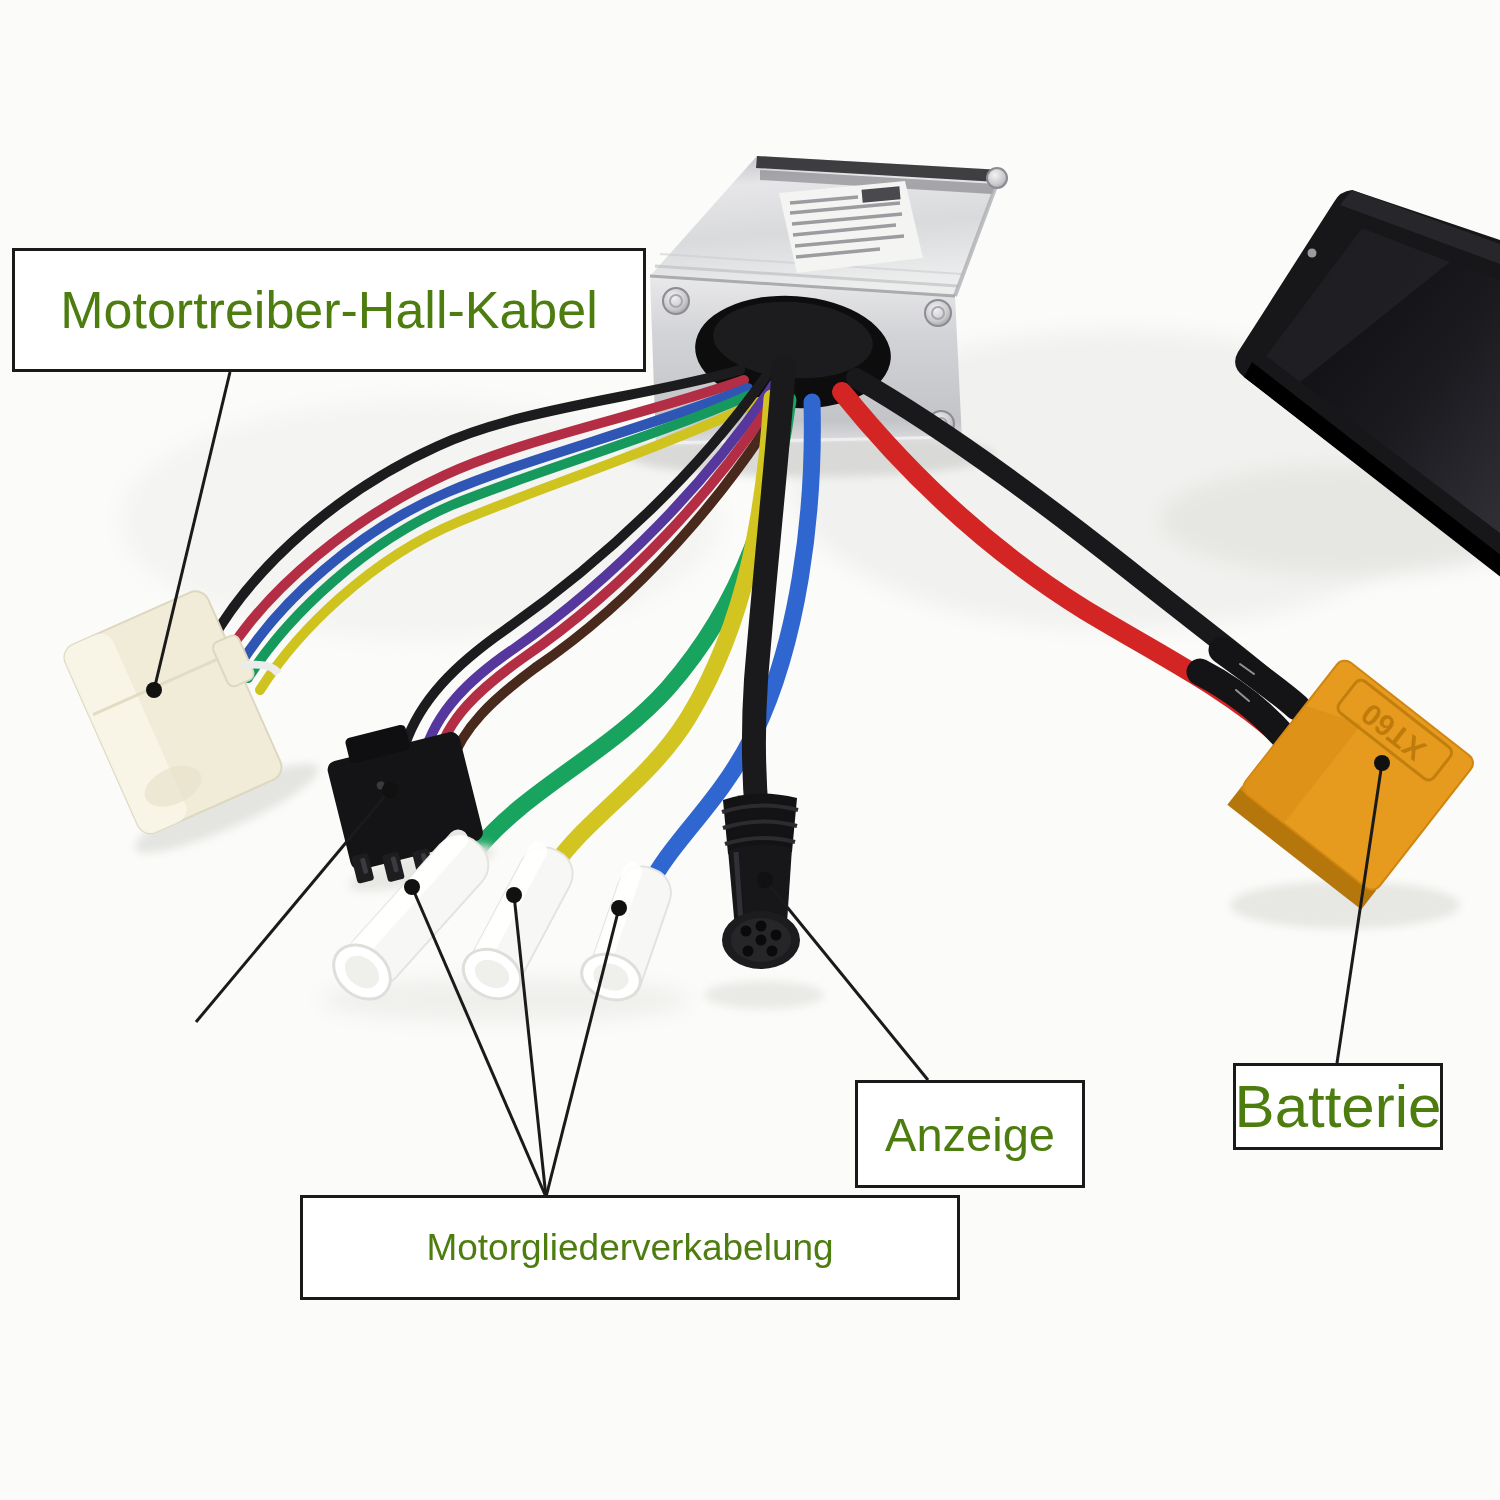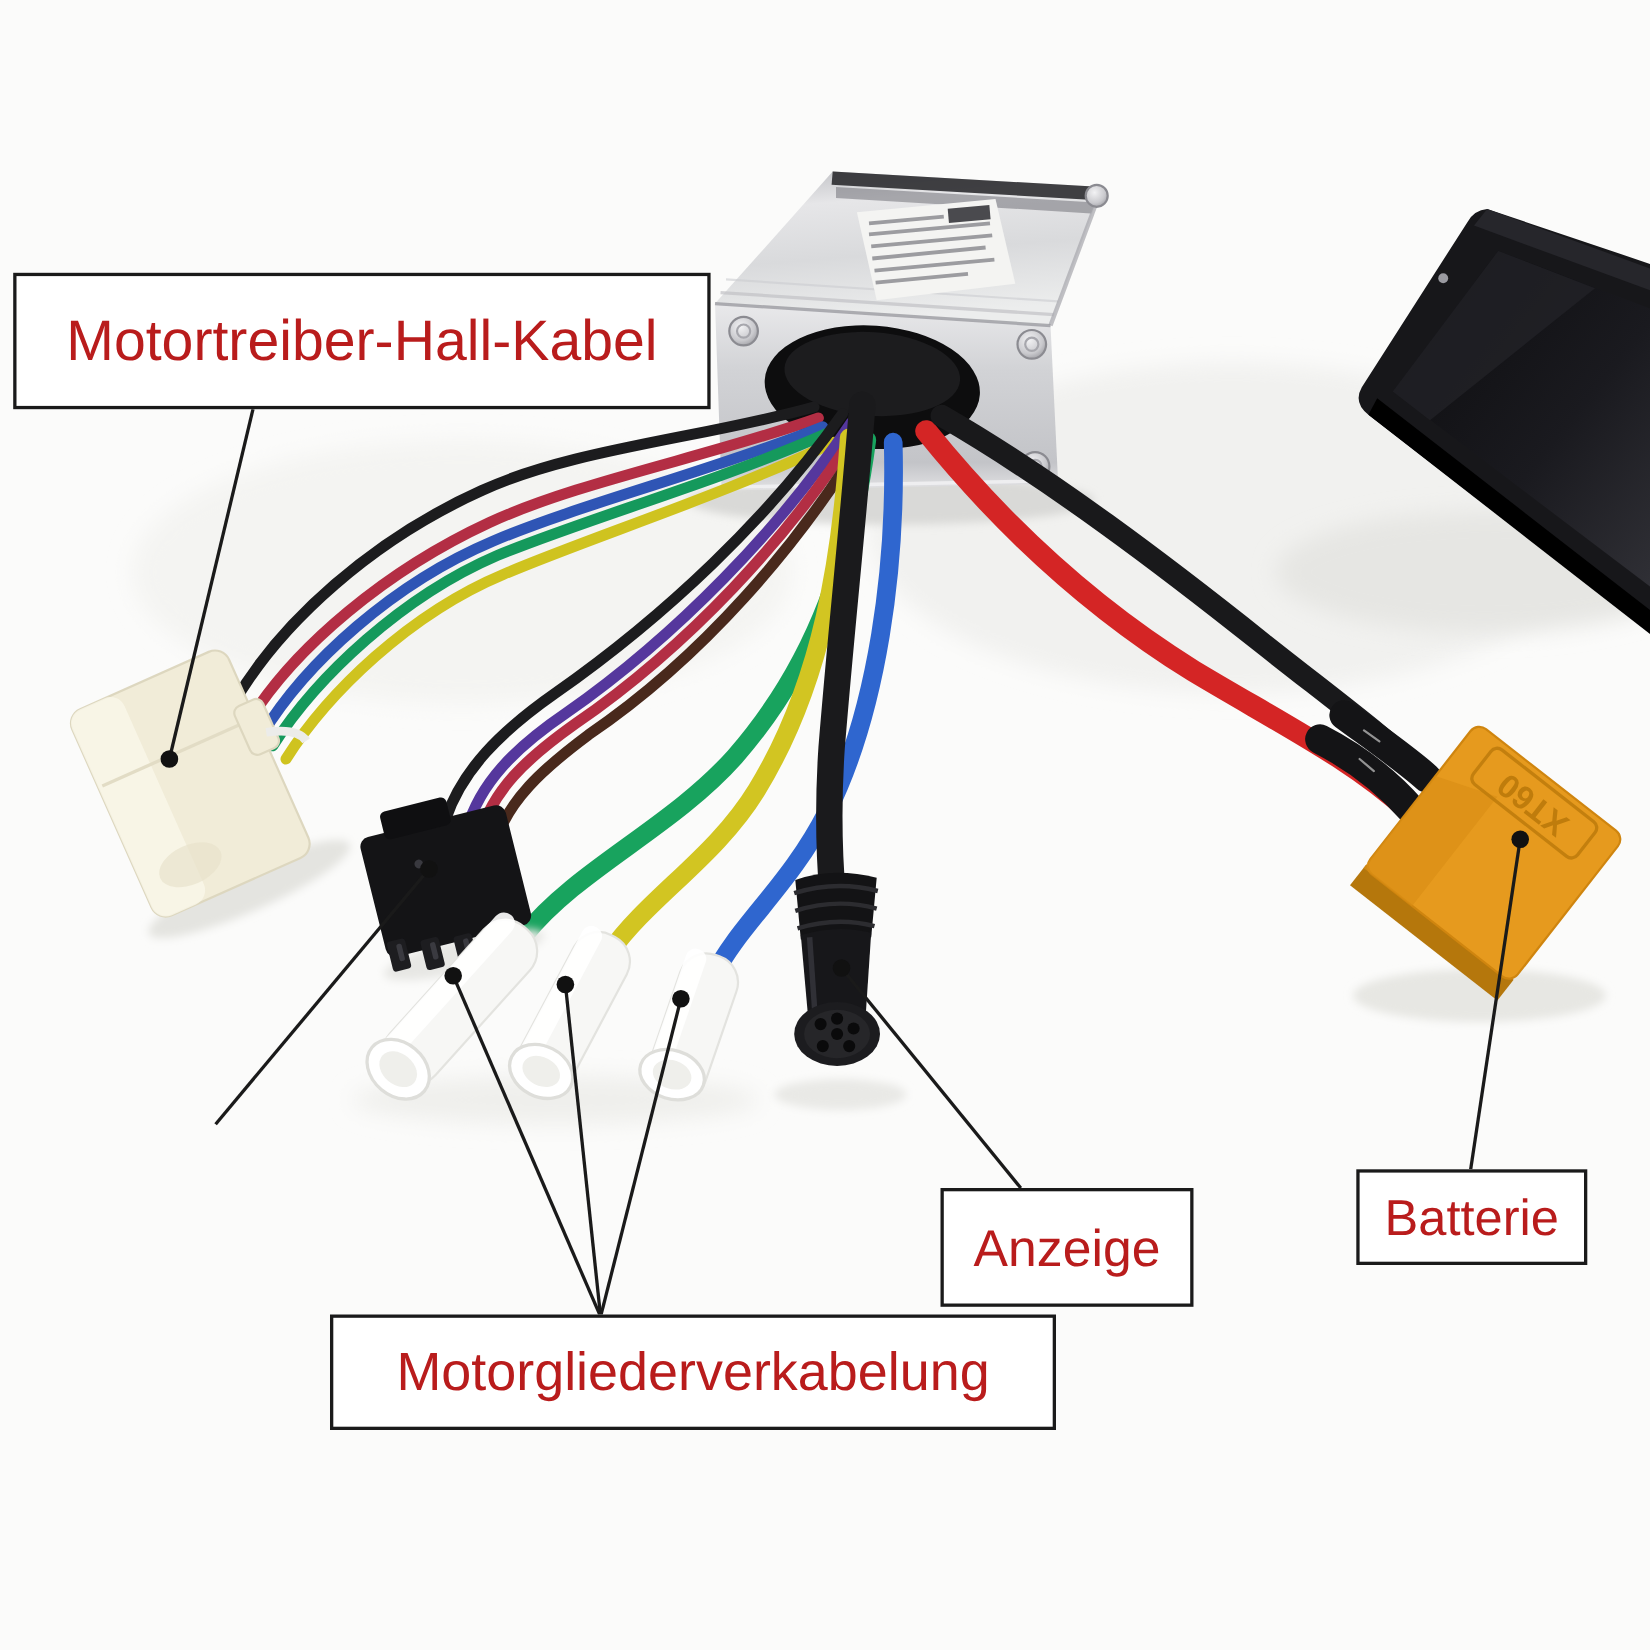--- a/index.html
+++ b/index.html
@@ -3,28 +3,28 @@
 <meta charset="utf-8">
 <style>
   html,body{margin:0;padding:0;background:#ffffff;}
   .stage{
     position:relative;width:1500px;height:1500px;overflow:hidden;
     background:#fbfbfa;font-family:"Liberation Sans",sans-serif;
   }
   .photo-svg{position:absolute;left:0;top:0;width:1500px;height:1500px;display:block;}
   .callout{
     position:absolute;display:flex;align-items:center;justify-content:center;
-    background:#ffffff;border:3px solid #1a1a1a;color:#b91c1c;
+    background:#ffffff;border:3px solid #1a1a1a;color:#4d7c0f;
     white-space:nowrap;box-sizing:border-box;
   }
   .co-motorhall {left:12px;  top:248px;  width:634px; height:124px; font-size:52px;}
   .co-leucht    {left:13px;  top:1022px; width:362px; height:84px;  font-size:47px;}
   .co-anzeige   {left:855px; top:1080px; width:230px; height:108px;  font-size:47px;}
-  .co-batterie  {left:1233px;top:1063px; width:210px; height:87px;  font-size:46px;}
-  .co-motorph   {left:300px; top:1195px; width:660px; height:105px; font-size:49px;}
+  .co-batterie  {left:1233px;top:1063px; width:210px; height:87px;  font-size:60px;}
+  .co-motorph   {left:300px; top:1195px; width:660px; height:105px; font-size:37px;}
 </style>
 </head>
 <body>
 
 <div class="stage">
 
   <svg class="photo-svg" viewBox="0 0 1500 1500">
     <defs>
       <linearGradient id="aluTop" x1="0" y1="0" x2="0.2" y2="1">
         <stop offset="0" stop-color="#bdbec2"></stop>

